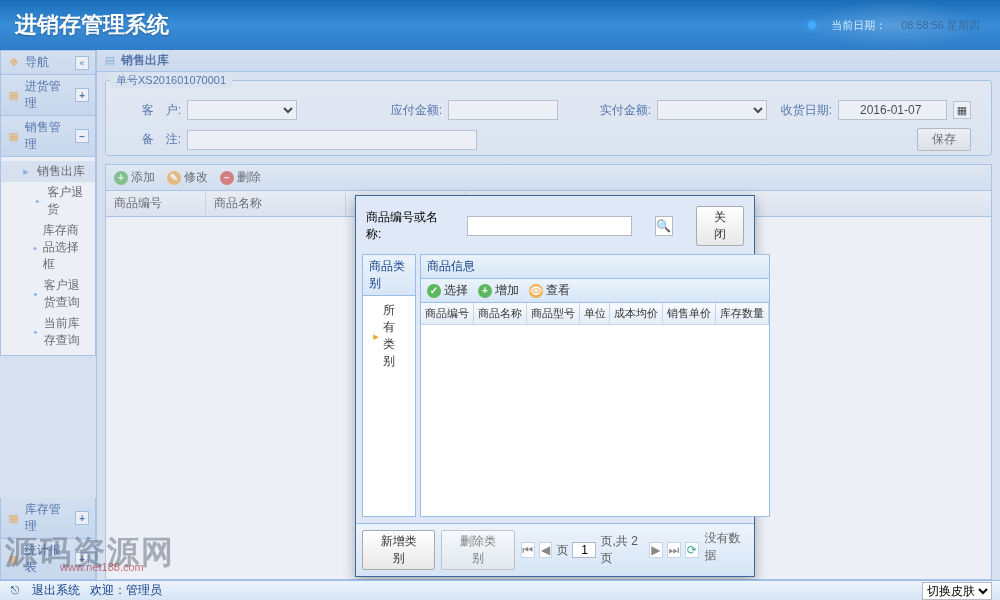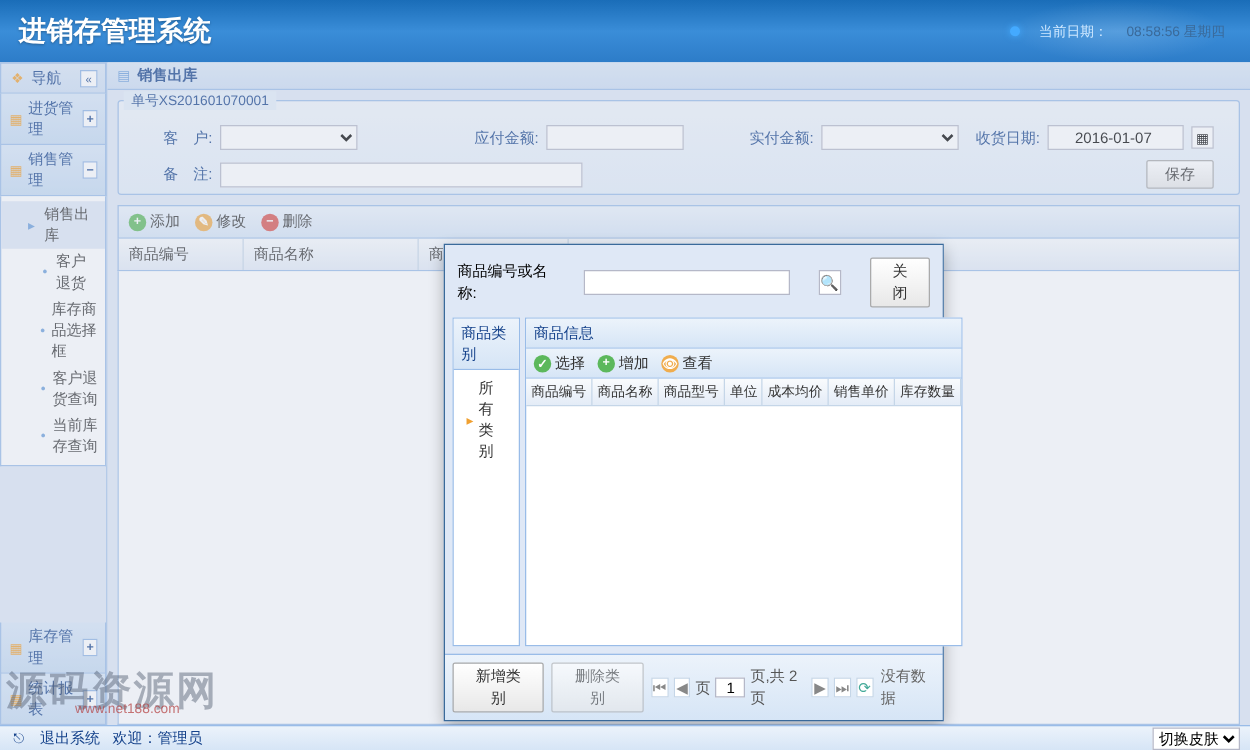--- a/index.html
+++ b/index.html
@@ -50,21 +50,21 @@
 .search-row .sbtn{width:20px;height:20px;border:1px solid #b5b8c8;background:#fff;display:flex;align-items:center;justify-content:center;cursor:pointer;color:#4a7db8}
 .panel-sec{display:flex;gap:4px;margin-top:4px}
 .sec-left{width:90px;border:1px solid #99bce8;background:#fff}
 .sec-title{background:linear-gradient(#ecf3fb,#d6e5f6);border-bottom:1px solid #99bce8;padding:3px 6px;color:#15428b}
 .sec-body{padding:4px 6px;min-height:220px}
 .sec-right{flex:1;border:1px solid #99bce8;background:#fff;display:flex;flex-direction:column}
 .sec-toolbar{background:linear-gradient(#ecf3fb,#d6e5f6);border-bottom:1px solid #99bce8;padding:3px 6px;display:flex;gap:10px}
 .sec-gridhead{background:linear-gradient(#f9fbfd,#e4ecf7);border-bottom:1px solid #c5d6e8;display:flex}
 .sec-gridhead .sgh{padding:3px 4px;border-right:1px solid #c5d6e8;font-size:11px;color:#333;flex:1;white-space:nowrap;overflow:hidden}
 .sec-gridbody{flex:1;min-height:180px}
-.modal-footer{display:flex;padding:6px;gap:6px;align-items:center;background:linear-gradient(#ecf3fb,#d6e5f6);border-top:1px solid #99bce8}
+.modal-footer{display:flex;padding:6px;gap:6px;background:linear-gradient(#ecf3fb,#d6e5f6);border-top:1px solid #99bce8}
 .pagebar{display:flex;align-items:center;gap:4px;font-size:11px;color:#555}
 .pagebar .pb{width:16px;height:16px;border:1px solid #c5d6e8;background:#fff;display:flex;align-items:center;justify-content:center;cursor:pointer;color:#888}
 .pagebar input{width:24px;height:16px;border:1px solid #b5b8c8;text-align:center}
 .footer-bar{position:fixed;bottom:0;left:0;right:0;height:20px;background:linear-gradient(#ecf3fb,#d6e5f6);border-top:1px solid #99bce8;display:flex;align-items:center;padding:0 8px;gap:10px;font-size:11px;color:#15428b}
 .footer-bar .fr{margin-left:auto}
 .watermark{position:absolute;left:5px;bottom:25px;font-size:32px;font-weight:bold;color:rgba(80,90,110,.45);z-index:50;pointer-events:none;letter-spacing:2px}
 .watermark-url{position:absolute;left:60px;bottom:27px;font-size:11px;color:rgba(180,60,60,.7);z-index:50;pointer-events:none}
 .sidebar-bottom{margin-top:auto}
 select{background:#fff}
 .cal-ic{width:18px;height:18px;border:1px solid #b5b8c8;background:#fff;display:inline-flex;align-items:center;justify-content:center;font-size:11px;cursor:pointer}
@@ -144,21 +144,21 @@
       <span class="form-legend">单号XS201601070001</span>
       <div class="form-row">
         <div class="fld">
             <label>客　户:</label>
             <select style="width:110px"></select>
           </div>
         <div class="fld" style="margin-left:80px">
             <label>应付金额:</label>
             <input style="width: 110px;">
           </div>
-        <div class="fld" style="margin-left:39px">
+        <div class="fld" style="margin-left:28px">
             <label>实付金额:</label>
             <select style="width:110px"></select>
           </div>
         <div class="fld" style="margin-left:auto">
             <label>收货日期:</label>
             <input style="width: 109px; padding-left: 21px;" value="2016-01-07">
             <span class="cal-ic">▦</span>
           </div>
       </div>
       <div class="form-row">

